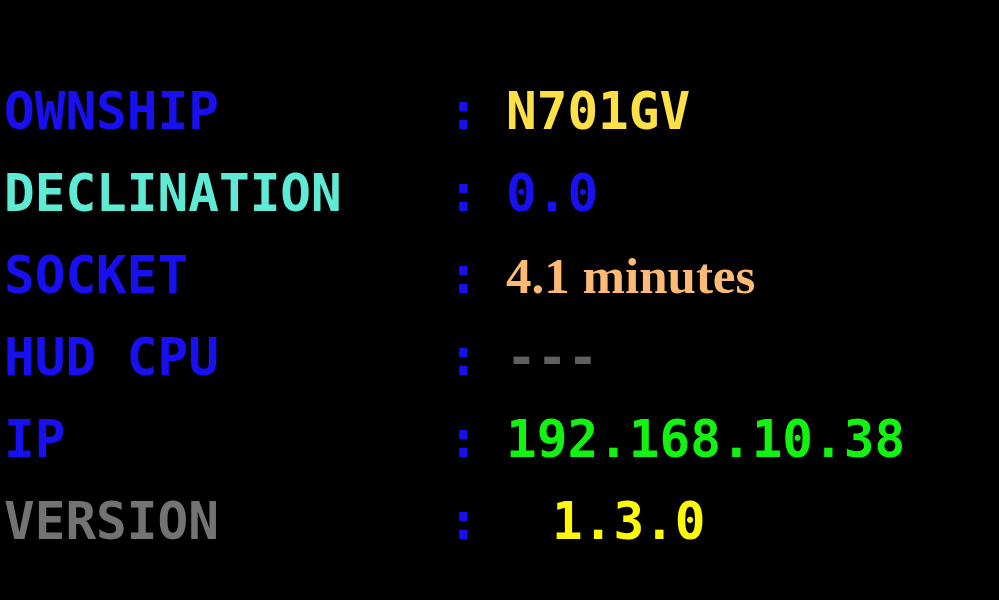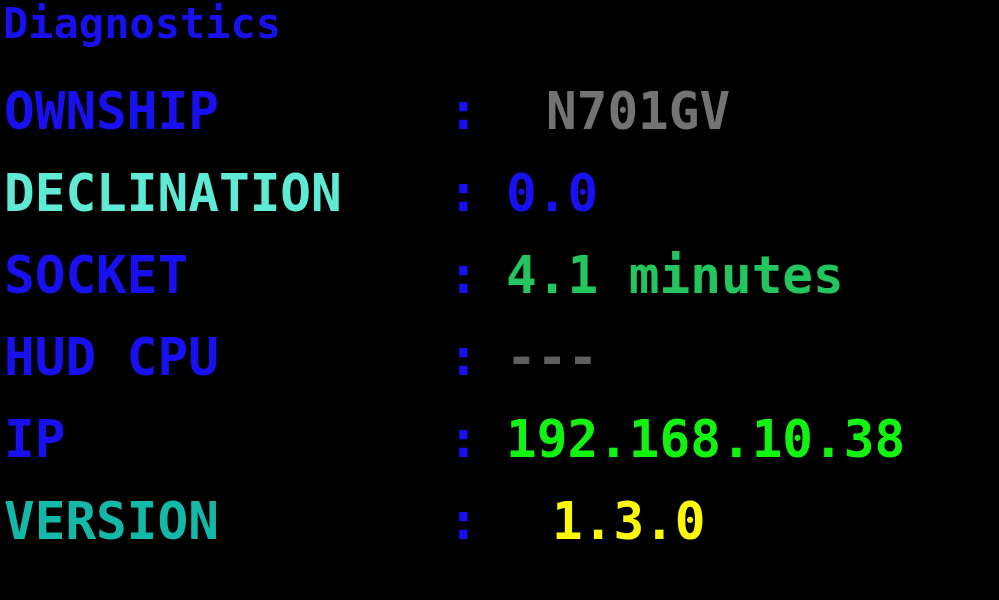--- a/index.html
+++ b/index.html
@@ -79,48 +79,47 @@
   .v-blue   { color: #1810f0; }
   .v-green  { color: #12f312; }
   .v-yellow { color: #fcf80a; margin-left: 46px; }
   .v-gray   { color: #5f5f5f; }
 </style>
 </head>
 <body>
 
 <div id="screen" style="background: rgb(0, 0, 0);">
 
-  <div id="panel-title" style="color: rgb(24, 16, 240);">Diagnostics</div>
 
   <div id="rows">
       <div class="diag-row">
         <span class="row-label" style="color: rgb(24, 16, 240);">OWNSHIP</span>
         <span class="row-colon" style="color: rgb(24, 16, 240);">:</span>
-        <span class="row-value v-blue" style="color: #737373; margin-left: 40px;">N701GV</span>
+        <span class="row-value v-blue" style="color: #fde047;">N701GV</span>
       </div>
       <div class="diag-row">
         <span class="row-label" style="color: #5eead4;">DECLINATION</span>
         <span class="row-colon" style="color: rgb(24, 16, 240);">:</span>
         <span class="row-value v-blue" style="color: rgb(24, 16, 240);">0.0</span>
       </div>
       <div class="diag-row">
         <span class="row-label" style="color: rgb(24, 16, 240); text-align: right;">SOCKET</span>
         <span class="row-colon" style="color: rgb(24, 16, 240);">:</span>
-        <span class="row-value v-green" style="color: #22c55e;">4.1 minutes</span>
+        <span class="row-value v-green" style="color: #fdba74; font-family: Liberation Serif, serif;">4.1 minutes</span>
       </div>
       <div class="diag-row">
         <span class="row-label" style="color: rgb(24, 16, 240);">HUD CPU</span>
         <span class="row-colon" style="color: rgb(24, 16, 240);">:</span>
         <span class="row-value v-gray" style="color: rgb(95, 95, 95);">---</span>
       </div>
       <div class="diag-row">
         <span class="row-label" style="color: rgb(24, 16, 240);">IP</span>
         <span class="row-colon" style="color: rgb(24, 16, 240);">:</span>
         <span class="row-value v-green" style="color: rgb(18, 243, 18);">192.168.10.38</span>
       </div>
       <div class="diag-row">
-        <span class="row-label" style="color: #14b8a6;">VERSION</span>
+        <span class="row-label" style="color: #737373;">VERSION</span>
         <span class="row-colon" style="color: rgb(24, 16, 240);">:</span>
         <span class="row-value v-yellow" style="color: rgb(252, 248, 10);">1.3.0</span>
       </div>
     </div>
 
 </div>
 
 </body></html>

